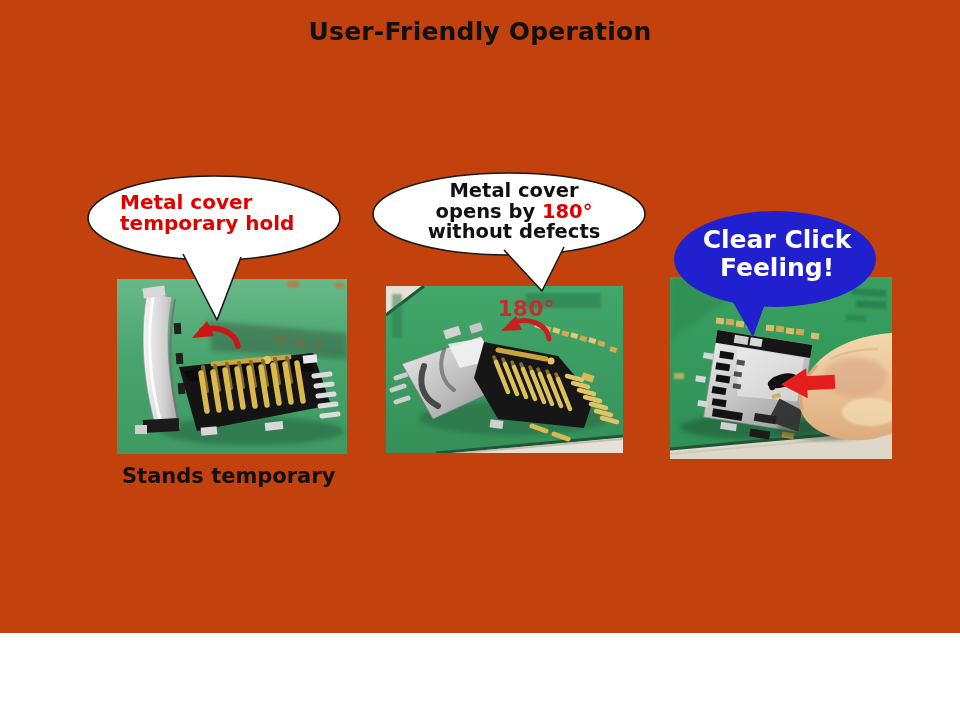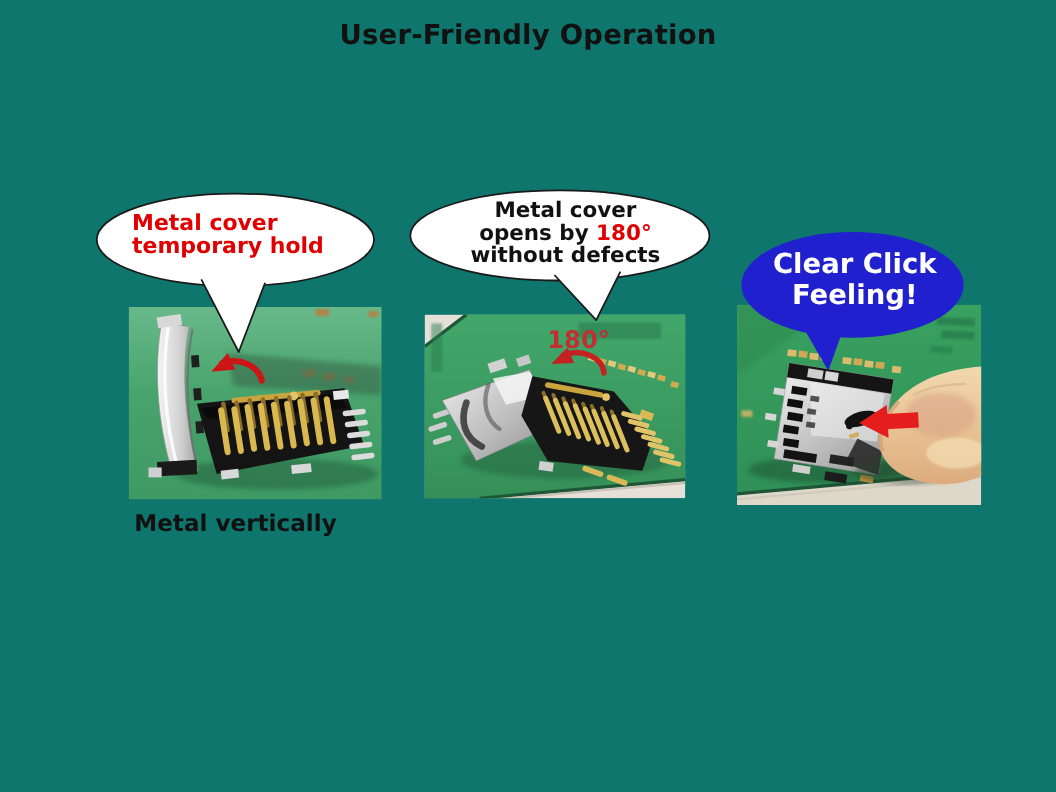--- a/index.html
+++ b/index.html
@@ -1,16 +1,16 @@
 <!DOCTYPE html>
 <html><head>
 <meta charset="utf-8">
 <style>
   html,body{margin:0;padding:0;background:#ffffff;}
-  .slide{position:relative;width:960px;height:720px;background:#0f766e;overflow:hidden;
+  .slide{position:relative;width:960px;height:633px;background:#c2410c;overflow:hidden;
          font-family:"DejaVu Sans","Liberation Sans",sans-serif;}
   .title{position:absolute;left:0;top:17px;width:960px;text-align:center;
          font-size:25px;font-weight:bold;color:#111;letter-spacing:.2px;}
   .caption{position:absolute;left:122px;top:464px;font-size:21px;font-weight:bold;color:#111;}
   .photo{position:absolute;display:block;}
   .overlay{position:absolute;left:0;top:0;pointer-events:none;}
   .co-text{font-family:"DejaVu Sans","Liberation Sans",sans-serif;font-weight:bold;}
 </style>
 </head>
 <body>
@@ -223,21 +223,21 @@
       <ellipse cx="185" cy="100" rx="32" ry="20" fill="#d49a80" opacity=".45" filter="url(#p3b2)"></ellipse>
       <ellipse cx="200" cy="135" rx="28" ry="14" fill="#f4e0b6" opacity=".7" filter="url(#p3b)"></ellipse>
       <path d="M 160,82 C 172,76 190,72 208,72" stroke="#d9b58c" stroke-width="2" opacity=".7" fill="none"></path>
     </g>
     <g transform="rotate(-3 140 106)">
       <rect x="135" y="99" width="30" height="14" fill="#e51d1d"></rect>
       <polygon points="111,106 137,91 137,121" fill="#e51d1d"></polygon>
     </g>
   </svg>
 
-  <div class="caption">Metal vertically</div>
+  <div class="caption">Stands temporary</div>
 
   <svg class="overlay" width="960" height="720" viewBox="0 0 960 720">
 
     <g>
       <ellipse cx="214" cy="218" rx="126" ry="42" fill="#ffffff" stroke="#1a1a1a" stroke-width="1.6"></ellipse>
       <path d="M 183,254 L 217,320 L 241,257" fill="#ffffff" stroke="#1a1a1a" stroke-width="1.6" stroke-linejoin="round"></path>
       <text x="120" y="209" class="co-text" font-size="20" fill="#e00000">Metal cover</text>
       <text x="120" y="230" class="co-text" font-size="20" fill="#e00000">temporary hold</text>
     </g>
 

